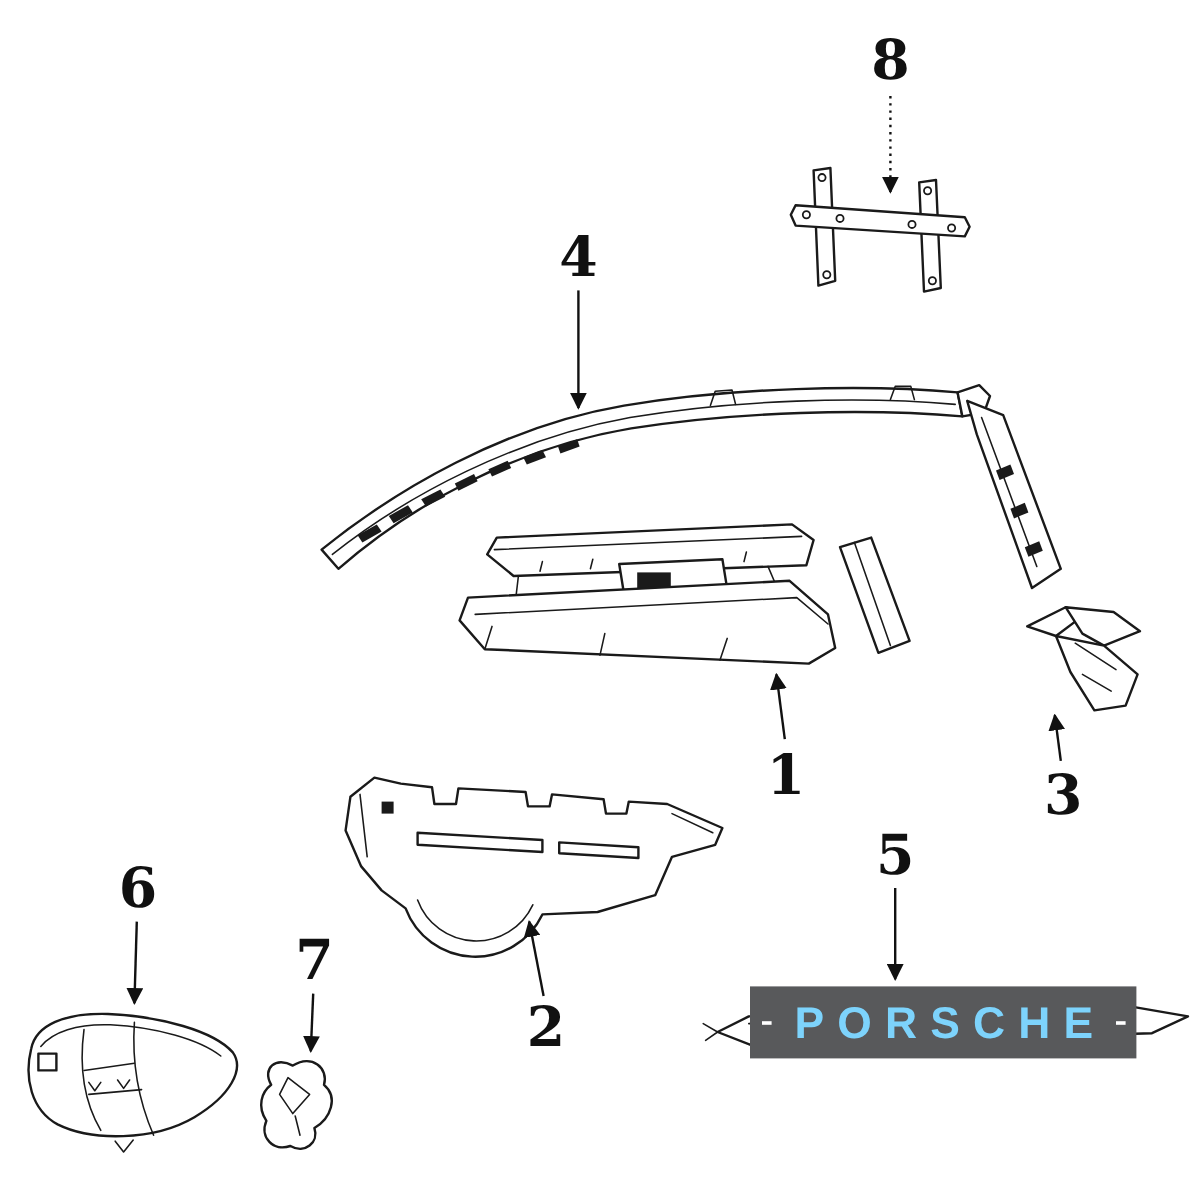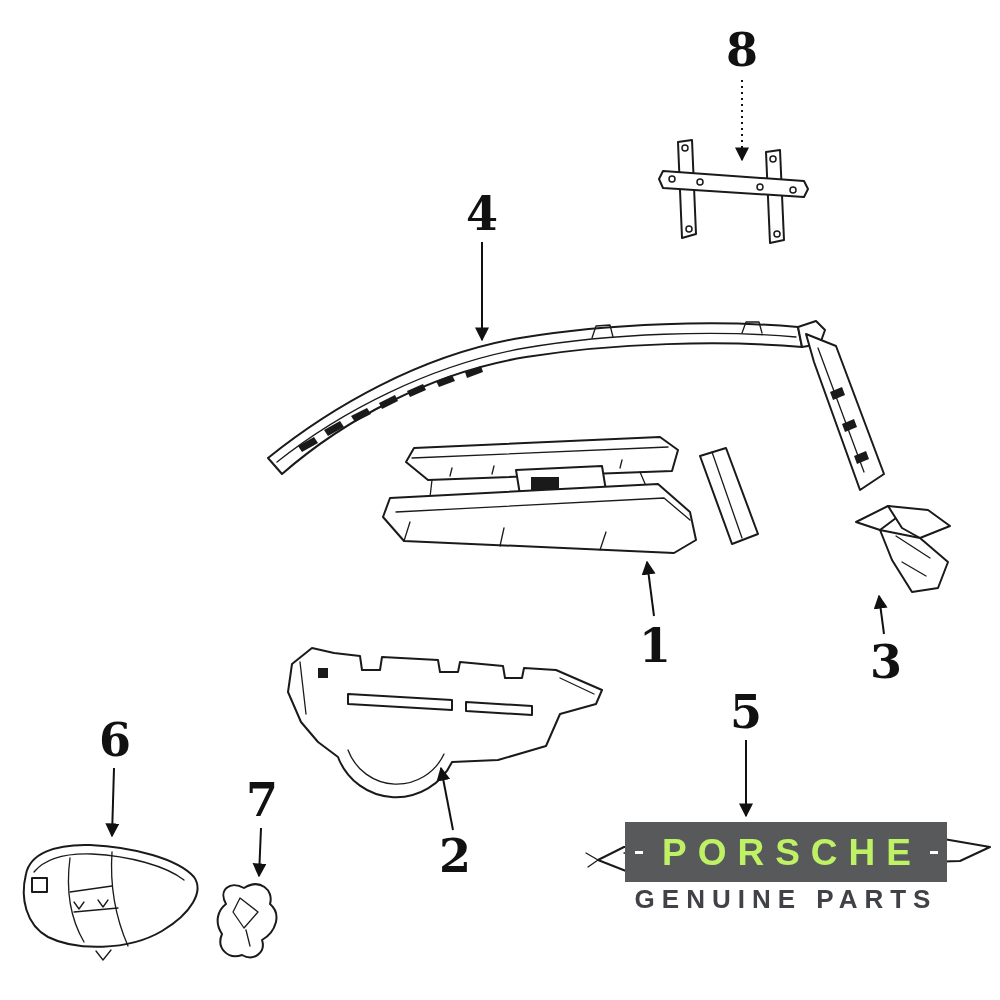--- a/index.html
+++ b/index.html
@@ -27,21 +27,21 @@
   .dotted { stroke-dasharray:2 4; }
 
   
   .brandbox {
     position:absolute; left:625px; top:822px; width:322px; height:60px;
     background:#58595b; display:flex; align-items:center;
     padding:0 10px; box-sizing:border-box; gap:8px;
   }
   .brandbar { flex:1 1 10px; height:3px; background:#ffffff; min-width:8px; }
   .brandname {
-    color:#bef264; font-weight:bold; font-size:37px;
+    color:#7dd3fc; font-weight:bold; font-size:37px;
     letter-spacing:11px; white-space:nowrap; line-height:1;
     text-indent:11px; 
   }
   .tagline {
     position:absolute; left:625px; top:884px; width:322px;
     text-align:center; color:#414247; font-weight:bold;
     font-size:26px; letter-spacing:7px; white-space:nowrap;
   }
 </style>
 </head>
@@ -176,15 +176,14 @@
     <text class="num" x="262" y="816">7</text>
     <line class="arrow" x1="261" y1="828" x2="259" y2="876" marker-end="url(#arrow)"></line>
   </g>
 </svg>
 
   <div class="brandbox">
     <span class="brandbar"></span>
     <span class="brandname">PORSCHE</span>
     <span class="brandbar"></span>
   </div>
-  <div class="tagline">GENUINE PARTS</div>
 
 </div>
 
 </body></html>

